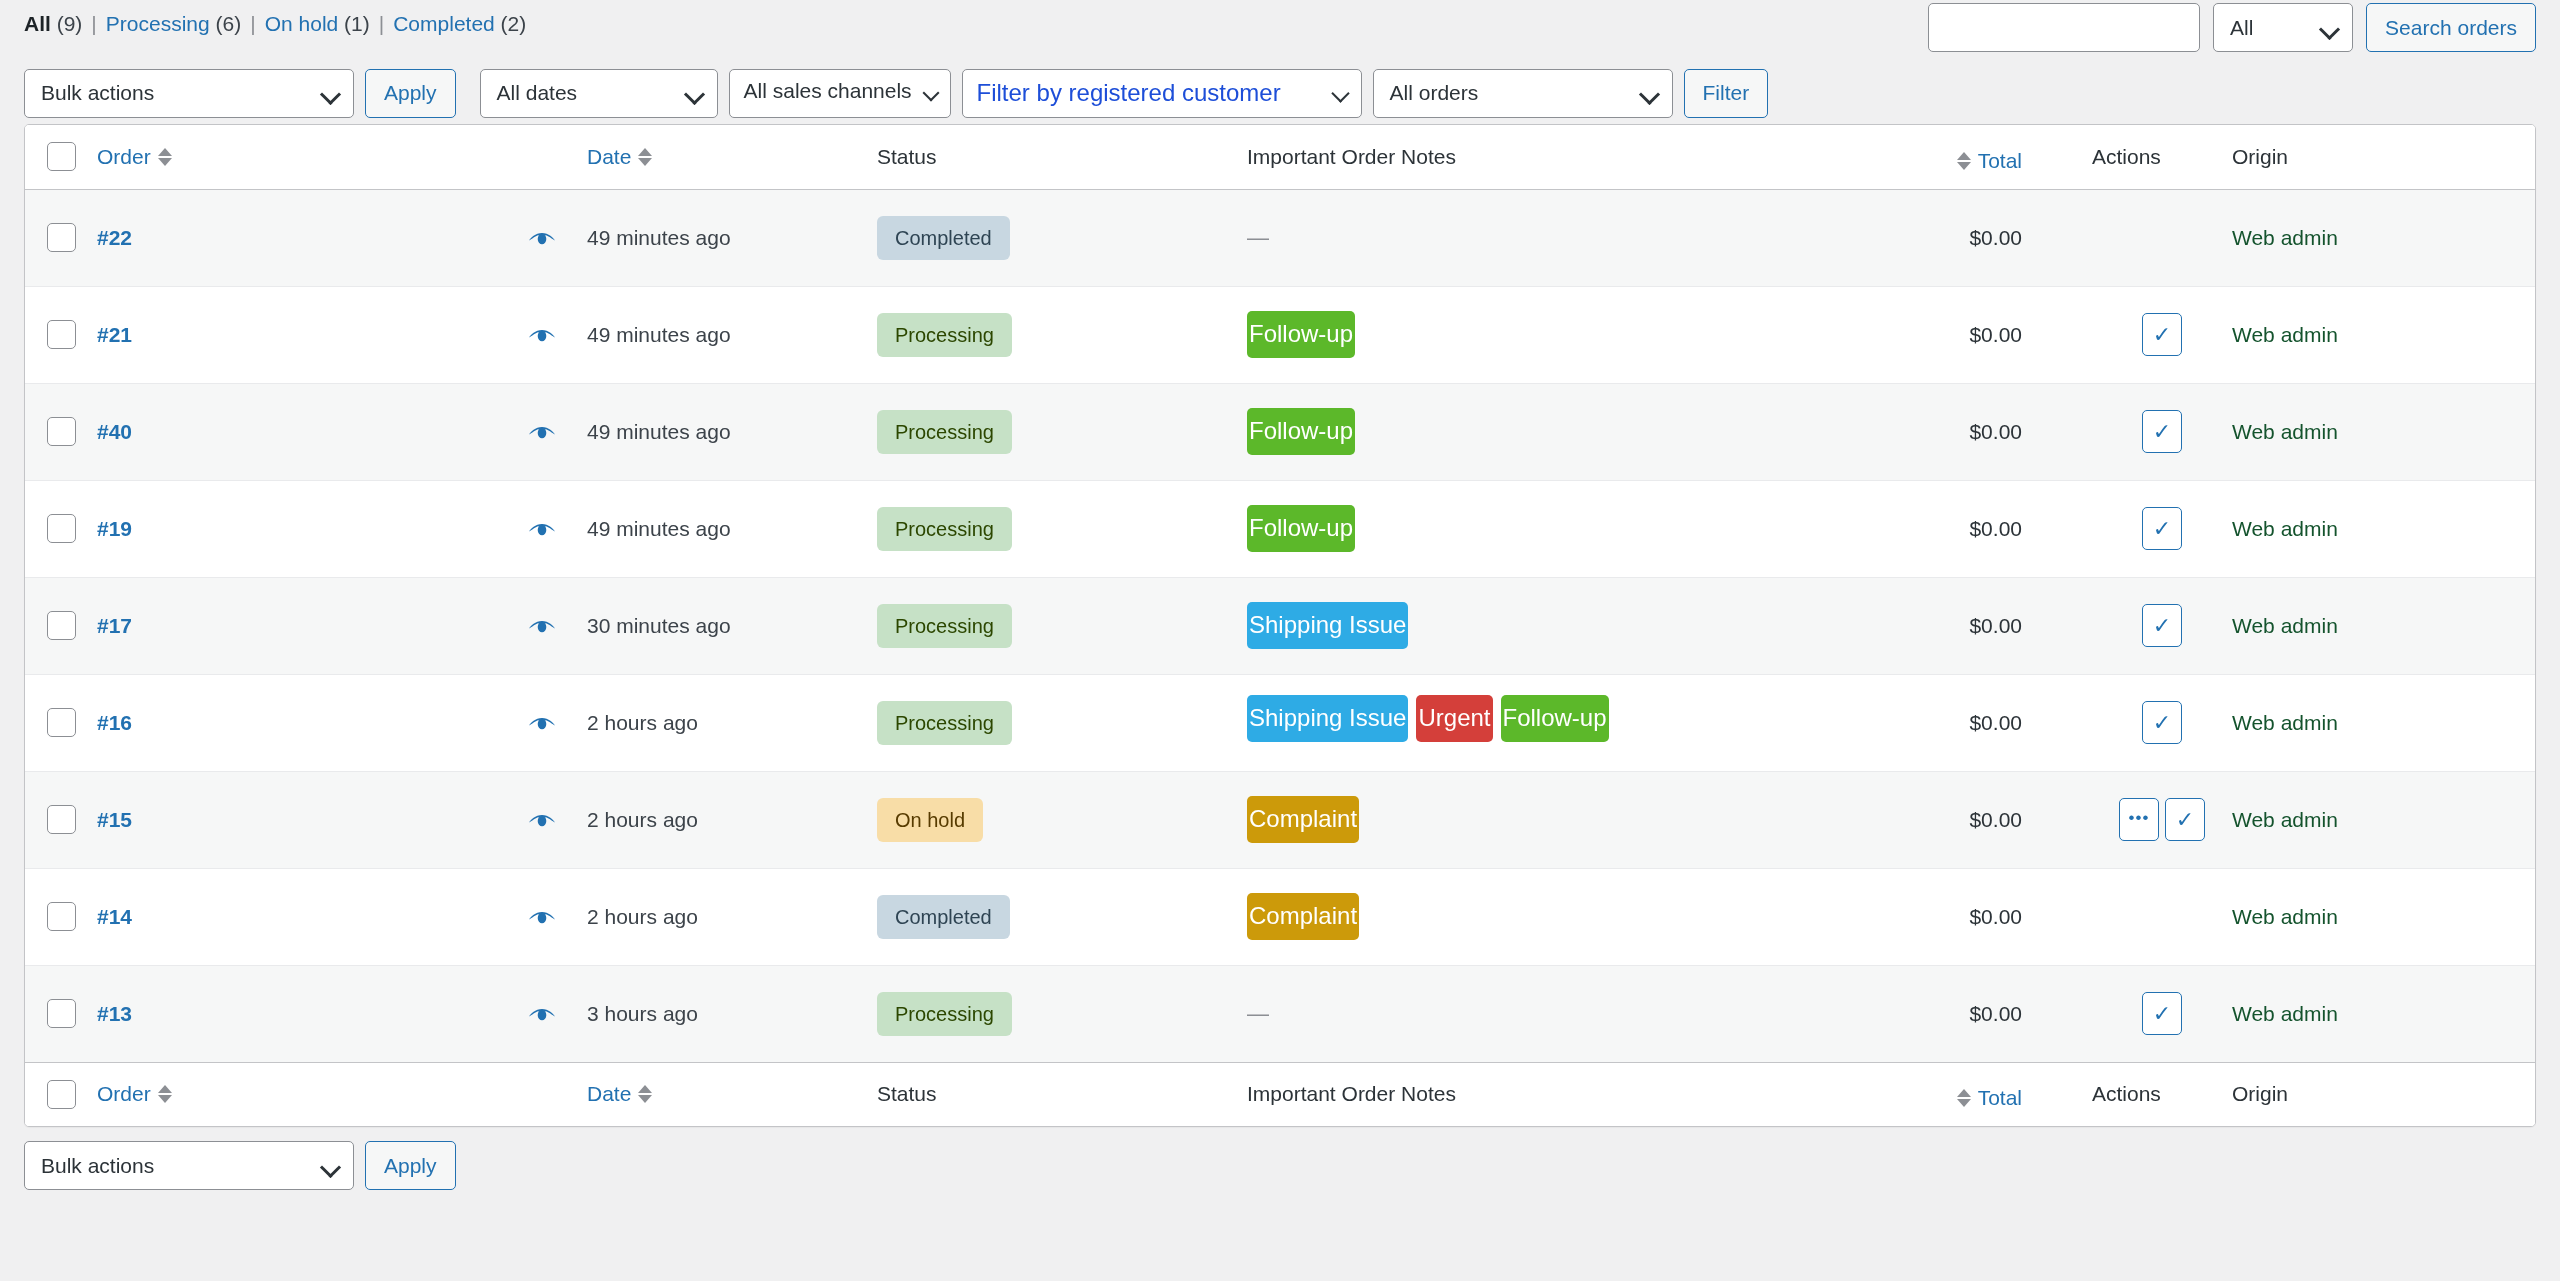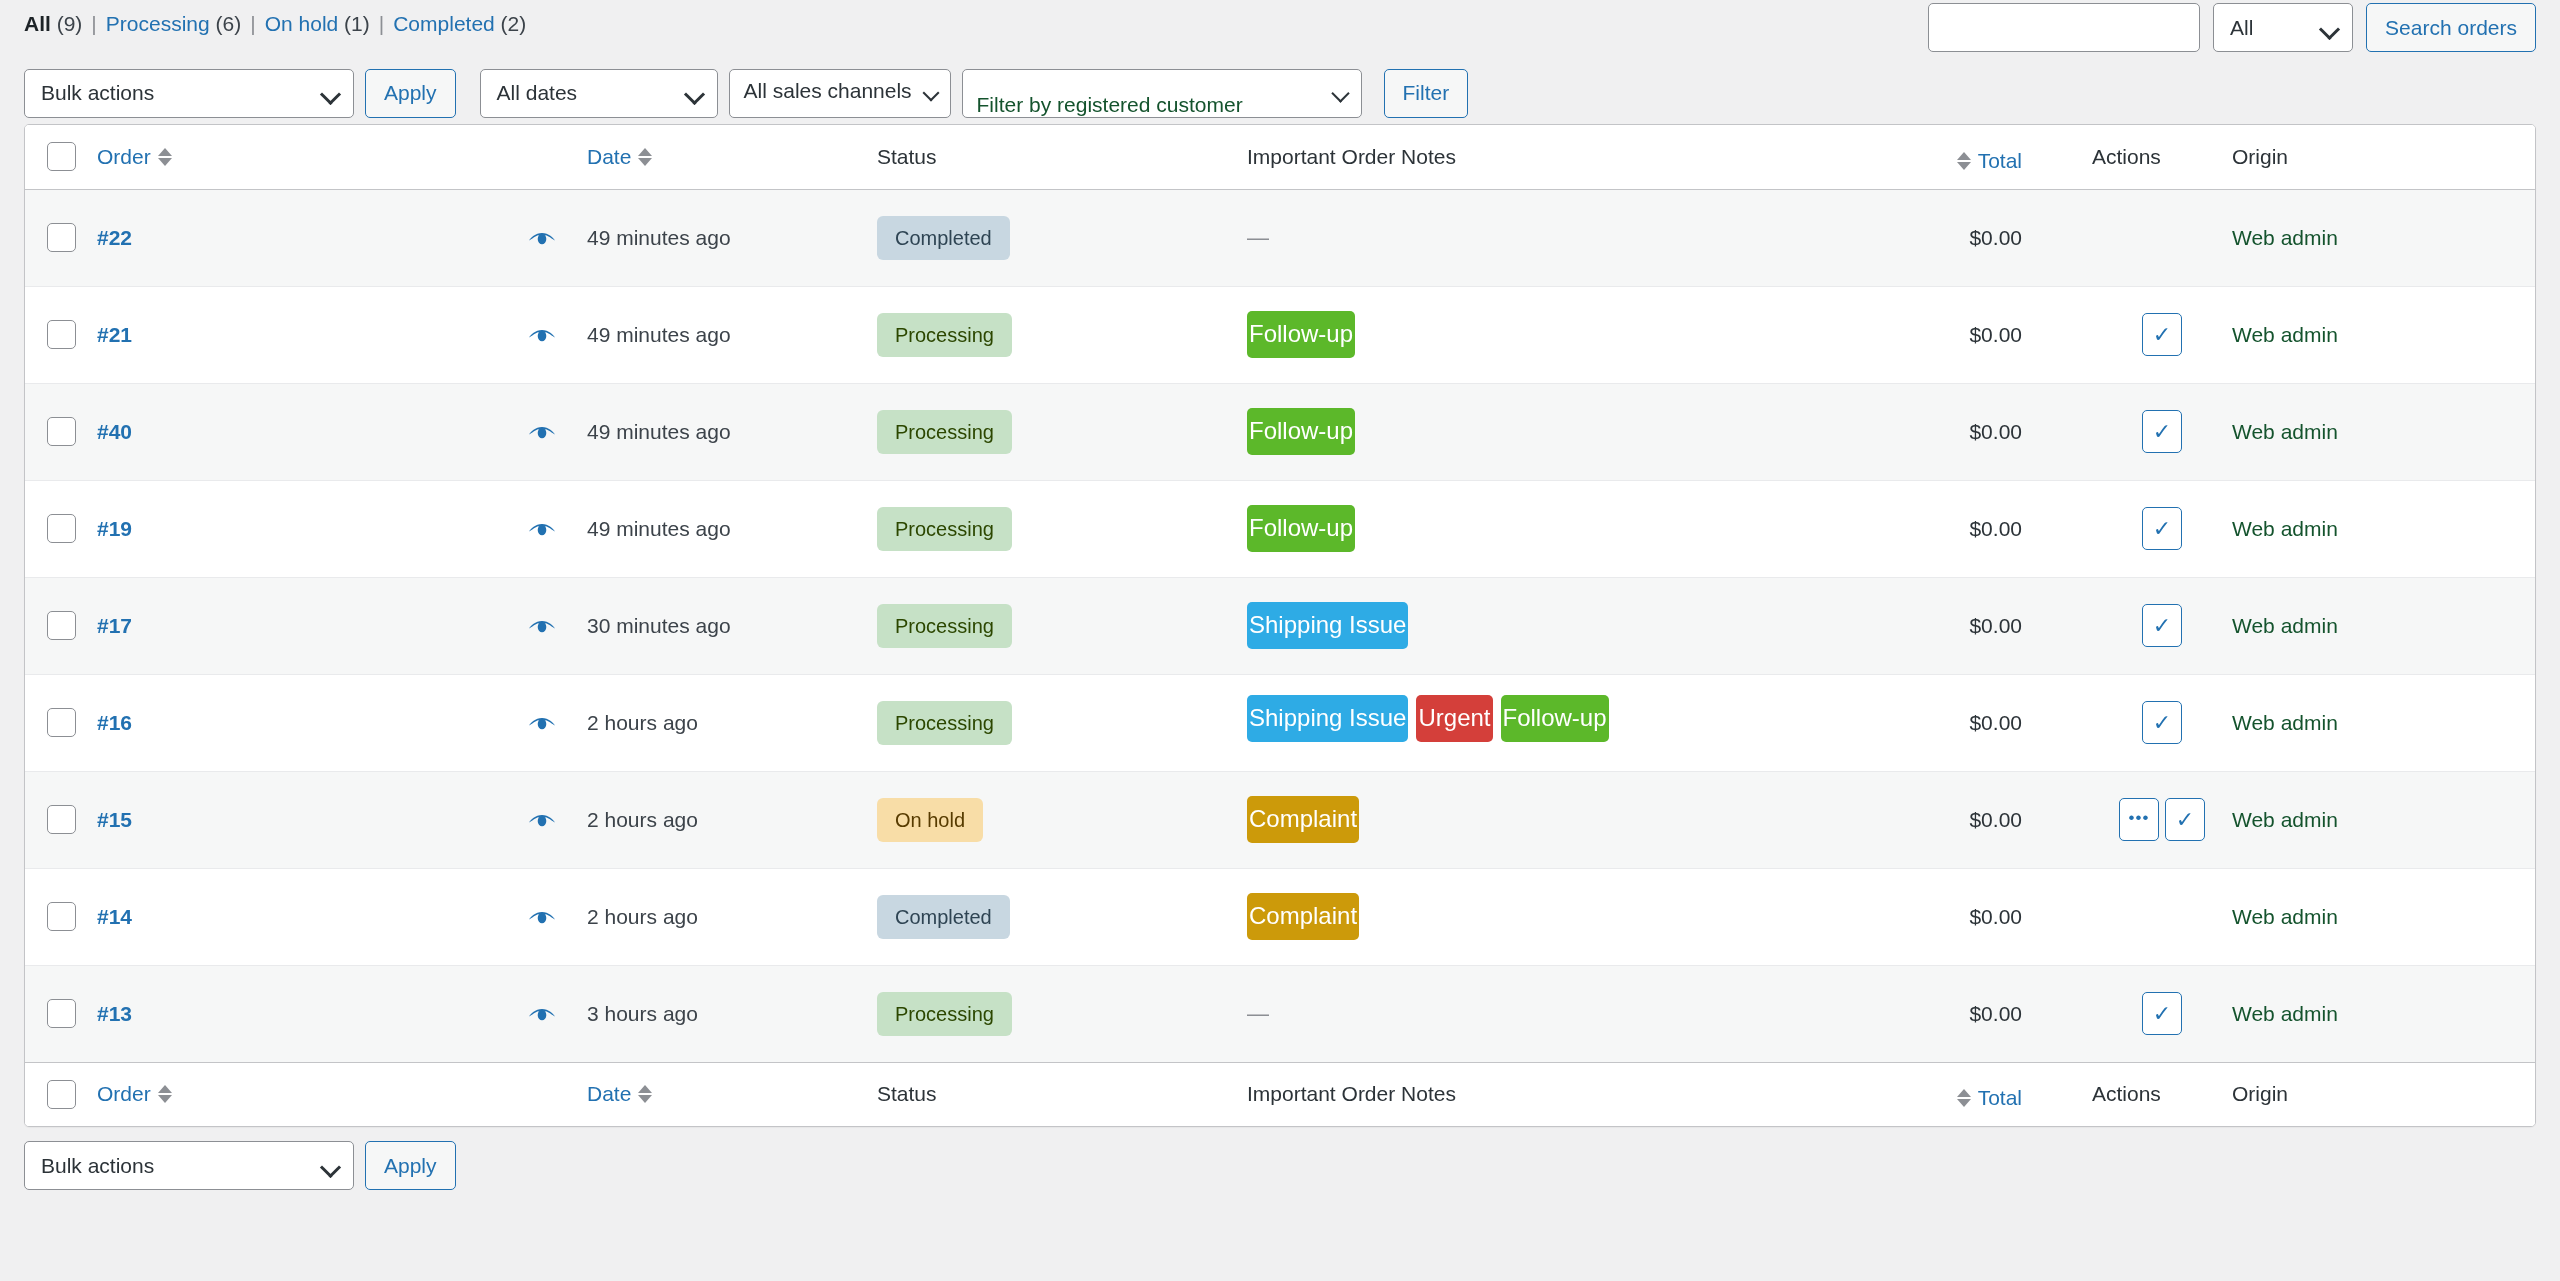--- a/index.html
+++ b/index.html
@@ -103,23 +103,23 @@
   .tablenav .sel-bulk { width: 330px; }
   .tablenav .gap-s { width: 11px; height: 1px; }
   .tablenav .gap-m { width: 24px; height: 1px; }
   .sel-dates { width: 238px; }
   .sel-channels { width: 222px; }
   .cust-filter {
     width: 400px; height: 49px;
     border: 1px solid #8c8f94;
     border-radius: 5px;
     background: #fff;
-    font-size: 21px;
-    color: #14532d;
-    display: flex; align-items: flex-end;
+    font-size: 24px;
+    color: #1d4ed8;
+    display: flex; align-items: center;
     padding: 0 42px 0 14px;
     position: relative;
     cursor: pointer;
     white-space: nowrap;
   }
   .cust-filter .chev {
     position: absolute; right: 14px; top: 50%;
     width: 13px; height: 13px; margin-top: -6px;
     border-right: 2.5px solid #2c3338;
     border-bottom: 2.5px solid #2c3338;
@@ -311,20 +311,24 @@
     <div class="sel sel-channels compact">
       <span>All sales channels</span>
       <span class="chev"></span>
     </div>
     <div class="gap-s"></div>
     <div class="cust-filter">
       <span>Filter by registered customer</span>
       <span class="chev"></span>
     </div>
     <div class="gap-s"></div>
+    <div class="sel sel-orders">
+      <span>All orders</span>
+      <span class="chev"></span>
+    </div>
     <div class="gap-s"></div>
     <button class="btn-secondary">Filter</button>
   </div>
 
   <div class="table-wrap">
     <table class="orders">
       <thead>
         <tr>
           <th class="col-cb">
             <span class="cbx"></span>

